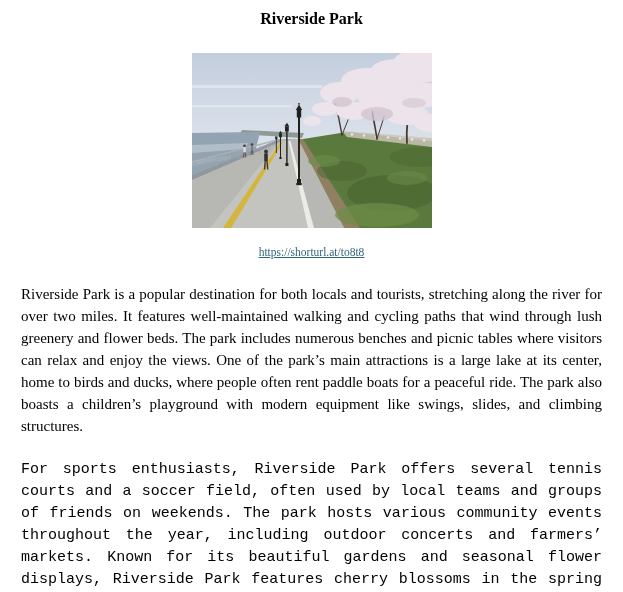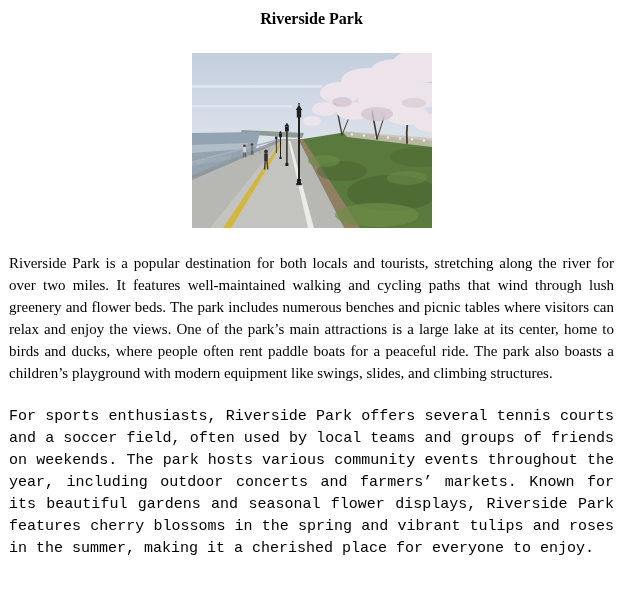--- a/index.html
+++ b/index.html
@@ -37,21 +37,21 @@
     text-align: center;
     font-size: 11.5px;
     line-height: 14px;
   }
   .caption a {
     color: #2e6679;
     text-decoration: underline;
     cursor: pointer;
   }
   .para {
-    margin: 0;
+    margin: 12px;
     font-size: 15px;
     line-height: 22px;
     text-align: justify;
   }
   .para-1 { margin-top: 24px; }
   .para-2 { margin-top: 22px; font-family: Liberation Mono, monospace; }
 </style>
 </head>
 <body>
 
@@ -193,18 +193,21 @@
         <line x1="53.2" y1="99.5" x2="53.8" y2="104.5" stroke="#5b554d" stroke-width="1"></line>
 
         <circle cx="60" cy="91.6" r="1.3" fill="#4a4038"></circle>
         <rect x="58.9" y="92.8" width="2.4" height="5" rx="1" fill="#7d8288"></rect>
         <line x1="59.5" y1="97.6" x2="59.1" y2="102" stroke="#55504a" stroke-width="0.9"></line>
         <line x1="60.6" y1="97.6" x2="61.1" y2="102" stroke="#55504a" stroke-width="0.9"></line>
       </g>
     </svg>
   </div>
 
+  <div class="caption">
+    <a href="#">https://shorturl.at/to8t8</a>
+  </div>
 
   <p class="para para-1">Riverside Park is a popular destination for both locals and tourists, stretching along the river for over two miles. It features well-maintained walking and cycling paths that wind through lush greenery and flower beds. The park includes numerous benches and picnic tables where visitors can relax and enjoy the views. One of the park’s main attractions is a large lake at its center, home to birds and ducks, where people often rent paddle boats for a peaceful ride. The park also boasts a children’s playground with modern equipment like swings, slides, and climbing structures.</p>
 
   <p class="para para-2">For sports enthusiasts, Riverside Park offers several tennis courts and a soccer field, often used by local teams and groups of friends on weekends. The park hosts various community events throughout the year, including outdoor concerts and farmers’ markets. Known for its beautiful gardens and seasonal flower displays, Riverside Park features cherry blossoms in the spring and vibrant tulips and roses in the summer, making it a cherished place for everyone to enjoy.</p>
 
 </div>
 
 </body></html>

